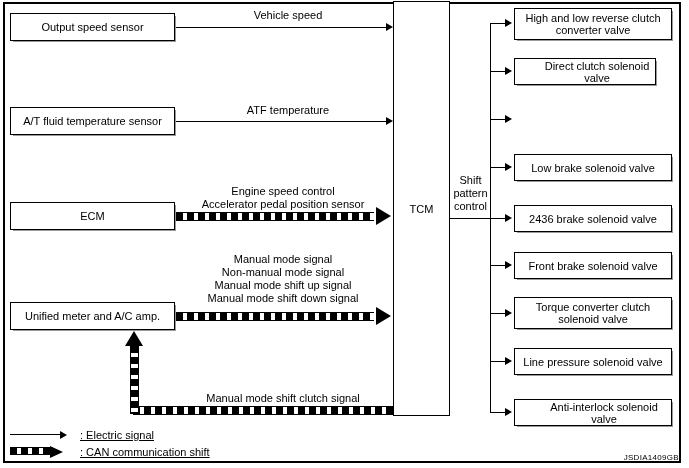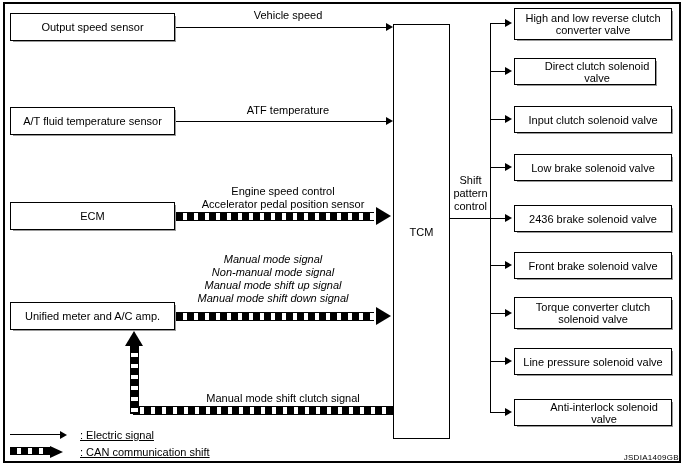--- a/index.html
+++ b/index.html
@@ -171,21 +171,21 @@
     <span class="lbl">Unified meter and A/C amp.</span>
   </div>
 
   <div class="txt center" style="left:185px; top:9px; width:206px;">Vehicle speed</div>
 
   <div class="txt center" style="left:185px; top:104px; width:206px;">ATF temperature</div>
 
   <div class="txt center" style="left:175px; top:185px; width:216px;">Engine speed control
 Accelerator pedal position sensor</div>
 
-  <div class="txt center" style="left:165px; top:253px; width:216px;font-style:italic;">Manual mode signal
+  <div class="txt center" style="left:175px; top:253px; width:216px;">Manual mode signal
 Non-manual mode signal
 Manual mode shift up signal
 Manual mode shift down signal</div>
 
   <div class="txt center" style="left:175px; top:392px; width:216px;">Manual mode shift clutch signal</div>
 
   <div class="eline h" style="left:175px; top:27px; width:211px;"></div>
   <div class="earrow" style="left:386px; top:23px;"></div>
 
   <div class="eline h" style="left:175px; top:121px; width:211px;"></div>
@@ -196,21 +196,21 @@
 
   <div class="canline h" style="left:176px; top:312px; width:198px;"></div>
   <div class="canarrow" style="left:376px; top:307px;"></div>
 
   <div class="canline h" style="left:133px; top:406px; width:260px;"></div>
 
   <div class="canline v" style="left:130px; top:346px; height:68px;"></div>
 
   <div class="canarrow up" style="left:125px; top:331px;"></div>
 
-  <div class="box tcm-box" style="left:393px; top:24px; width:57px; height:415px;">
+  <div class="box tcm-box" style="left:393px; top:1px; width:57px; height:415px;">
     <span class="lbl">TCM</span>
   </div>
 
   <div class="txt center" style="left:451px; top:174px; width:39px;"><span style="white-space:pre-line; display:block;">Shift
 pattern
 control</span></div>
 
   <div class="eline h" style="left:450px; top:218px; width:41px;"></div>
 
   <div class="eline v" style="left:490px; top:23px; height:390px;"></div>
@@ -223,23 +223,20 @@
   </div>
 
   <div class="eline h" style="left:490px; top:71px; width:18px;"></div>
   <div class="earrow" style="left:505px; top:67px;"></div>
   <div class="box shadow" style="left:514px; top:58px; width:142px; height:27px;padding-left:24px;">
     <span class="lbl">Direct clutch solenoid valve</span>
   </div>
 
   <div class="eline h" style="left:490px; top:119px; width:18px;"></div>
   <div class="earrow" style="left:505px; top:115px;"></div>
-  <div class="box shadow" style="left:514px; top:106px; width:158px; height:27px;">
-    <span class="lbl">Input clutch solenoid valve</span>
-  </div>
 
   <div class="eline h" style="left:490px; top:167px; width:18px;"></div>
   <div class="earrow" style="left:505px; top:163px;"></div>
   <div class="box shadow" style="left:514px; top:154px; width:158px; height:27px;">
     <span class="lbl">Low brake solenoid valve</span>
   </div>
 
   <div class="eline h" style="left:490px; top:218px; width:18px;"></div>
   <div class="earrow" style="left:505px; top:214px;"></div>
   <div class="box shadow" style="left:514px; top:205px; width:158px; height:27px;">

